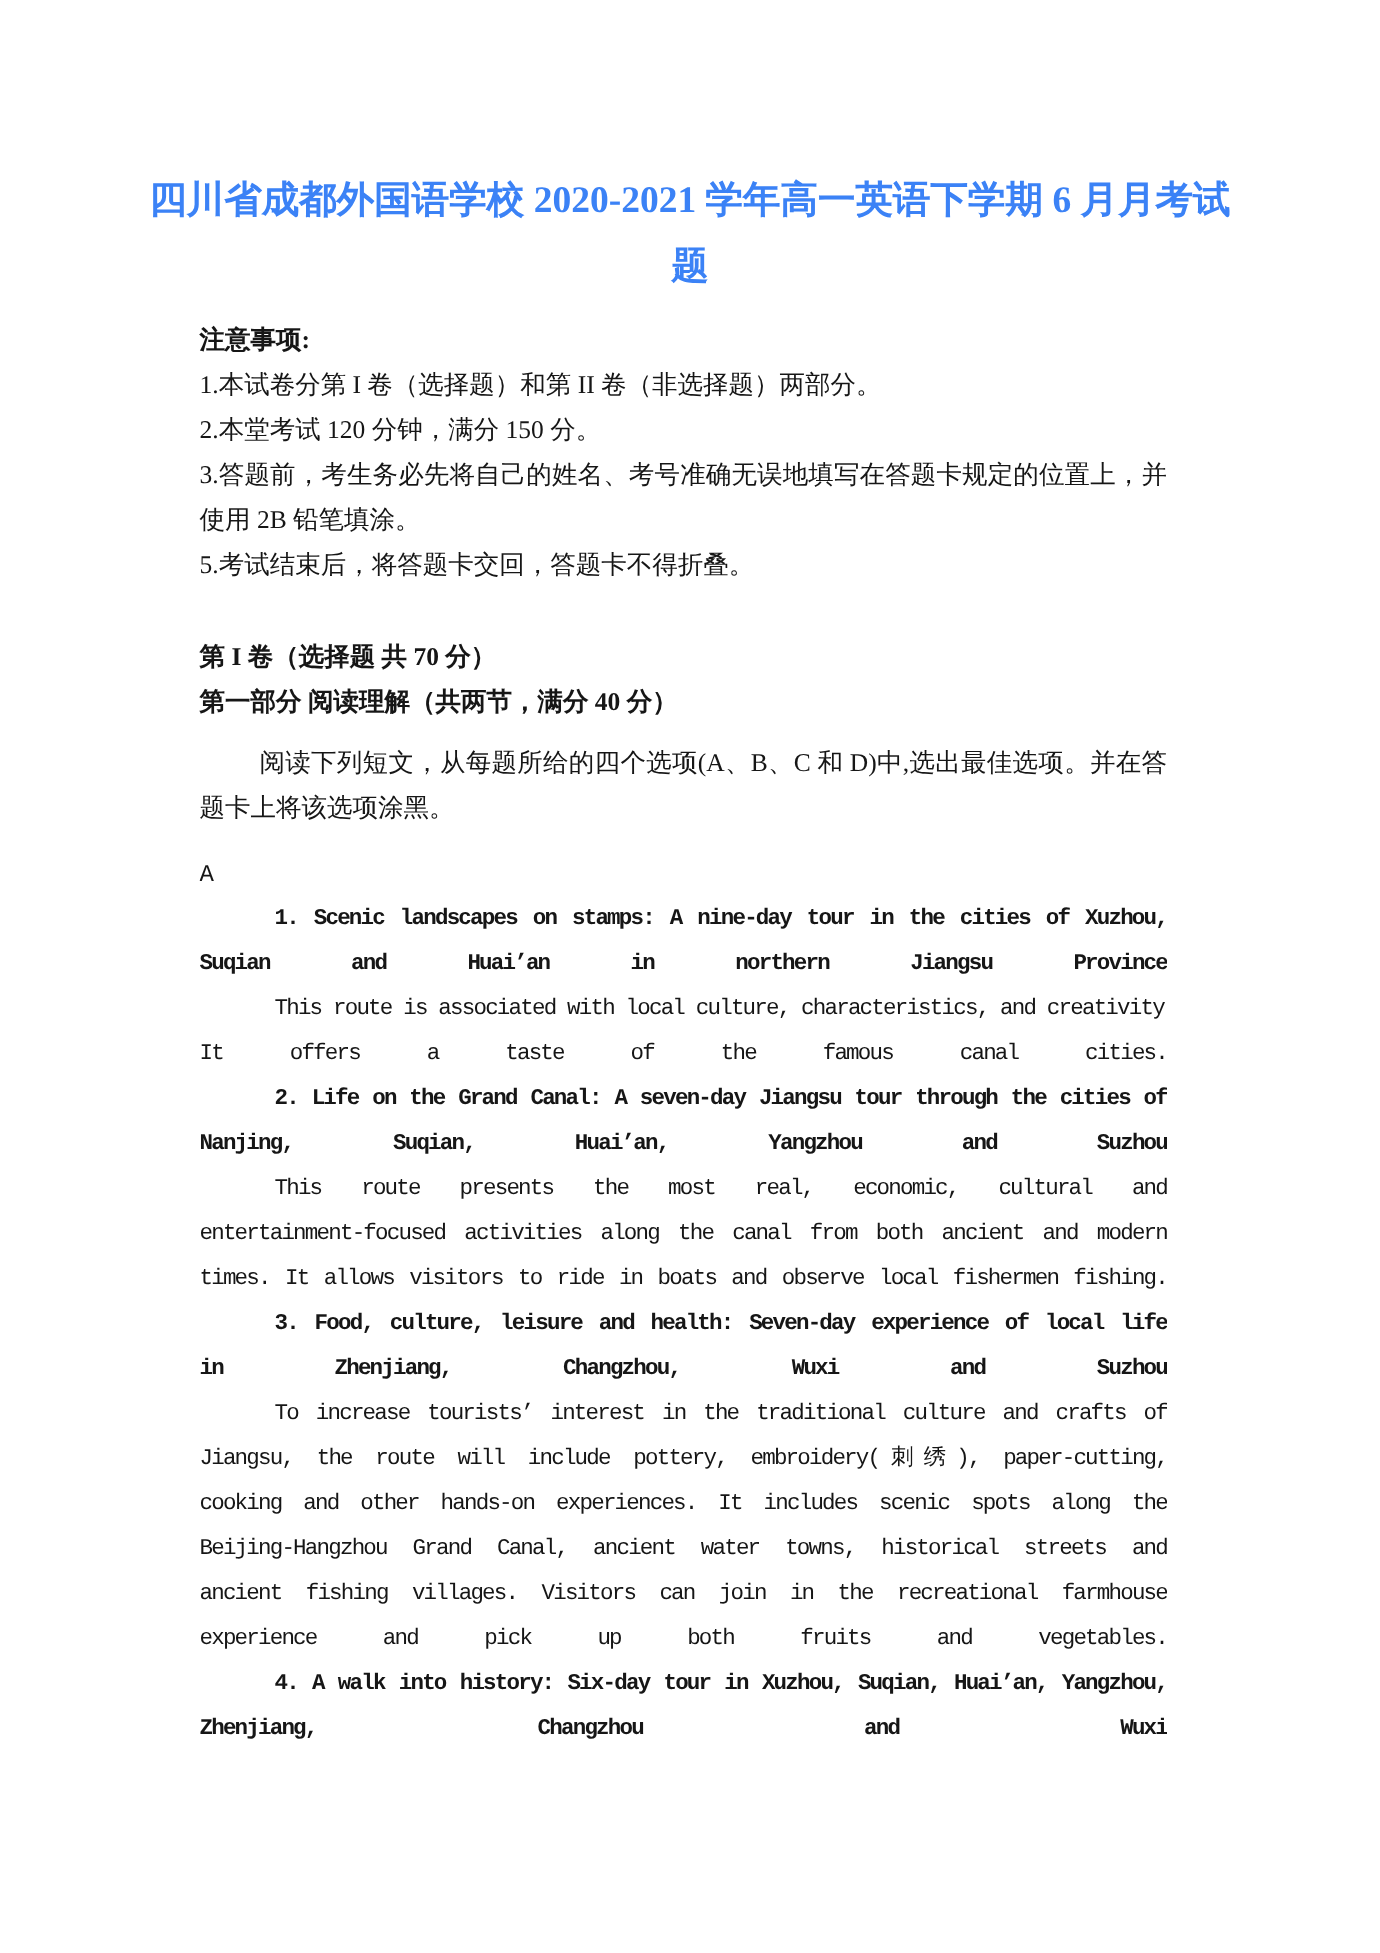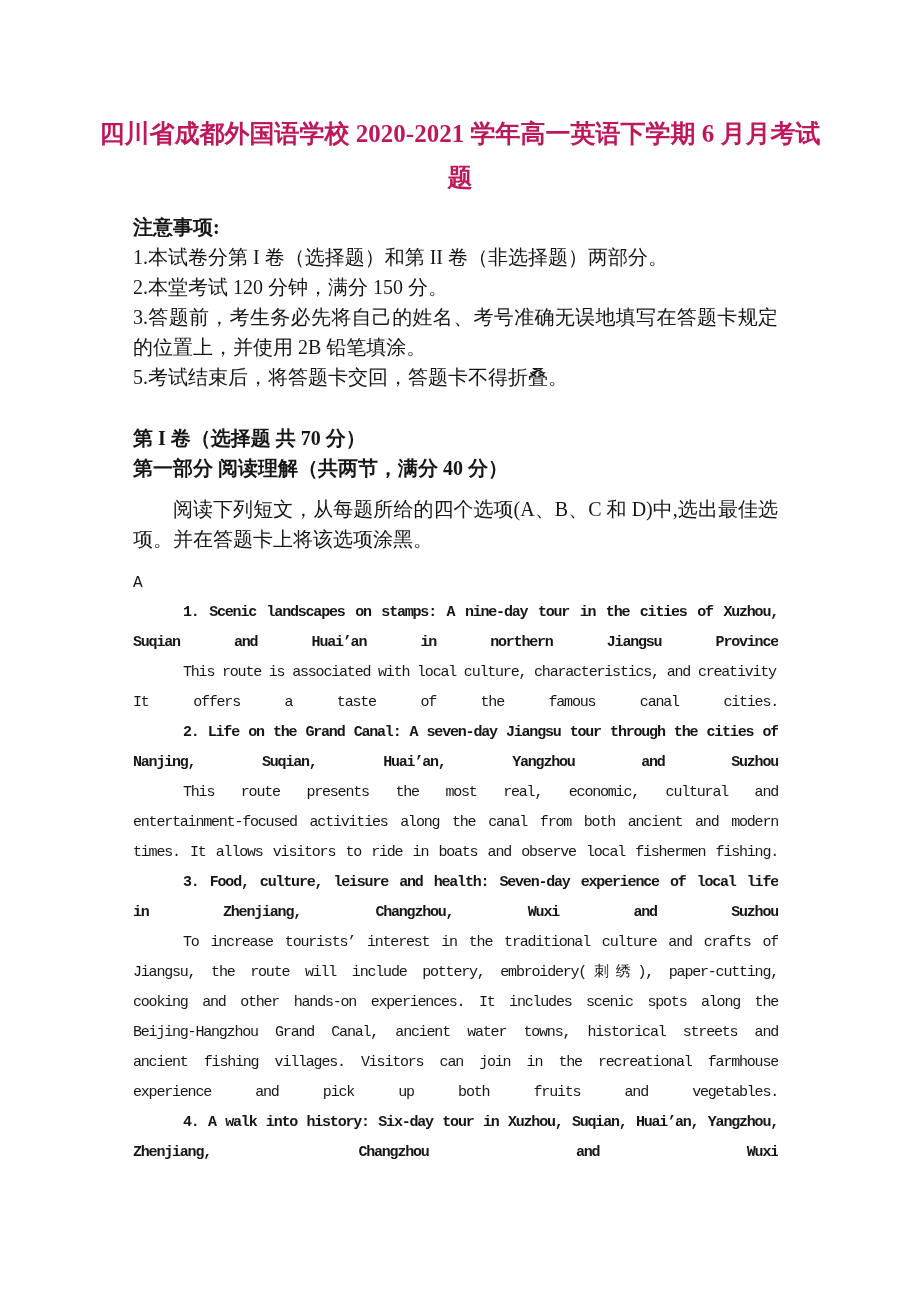--- a/index.html
+++ b/index.html
@@ -22,21 +22,21 @@
     font-weight: bold;
     font-size: 25px;
     line-height: 44px;
     font-family: "Liberation Serif", "DejaVu Serif", serif;
   }
   .doc-body {
     margin: 12px 142px 0 133px; 
   }
   
   .block.cn, .block.cn-bold {
-    font-size: 20px;
+    font-size: 17px;
     line-height: 30px;
     text-align: justify;
   }
   .block.cn-bold { font-weight: bold; }
   .block.cn.indent { text-indent: 40px; margin-top: 11px; }
   
   .block.en .line, .block.en-bold .line, .block.label .line {
     height: 30px;
     line-height: 30px;
     white-space: nowrap;
@@ -53,21 +53,21 @@
   .block.en.indent .line:first-child,
   .block.en-bold.indent .line:first-child { padding-left: 50px; }
   .line.last { text-align-last: left; }
   .line.center { text-align: center; text-align-last: center; }
   .block.label { letter-spacing: 0; font-size: 16px; }
 </style>
 </head>
 <body>
 
 <div class="page">
-  <div class="doc-title" id="doc-title" style="color: #be185d;">
+  <div class="doc-title" id="doc-title" style="color: #3b82f6;">
     <div class="title-line">四川省成都外国语学校 2020-2021 学年高一英语下学期 6 月月考试</div>
     <div class="title-line">题</div>
   </div>
   <div class="doc-body" id="doc-body">
       <div class="block cn-bold para">注意事项:</div>
       <div class="block cn para">1.本试卷分第 I 卷（选择题）和第 II 卷（非选择题）两部分。</div>
       <div class="block cn para">2.本堂考试 120 分钟，满分 150 分。</div>
       <div class="block cn para">3.答题前，考生务必先将自己的姓名、考号准确无误地填写在答题卡规定的位置上，并使用 2B 铅笔填涂。</div>
       <div class="block cn para">5.考试结束后，将答题卡交回，答题卡不得折叠。</div>
       <div class="block cn-bold para" style="margin-top: 31px;">第 I 卷（选择题 共 70 分）</div>

